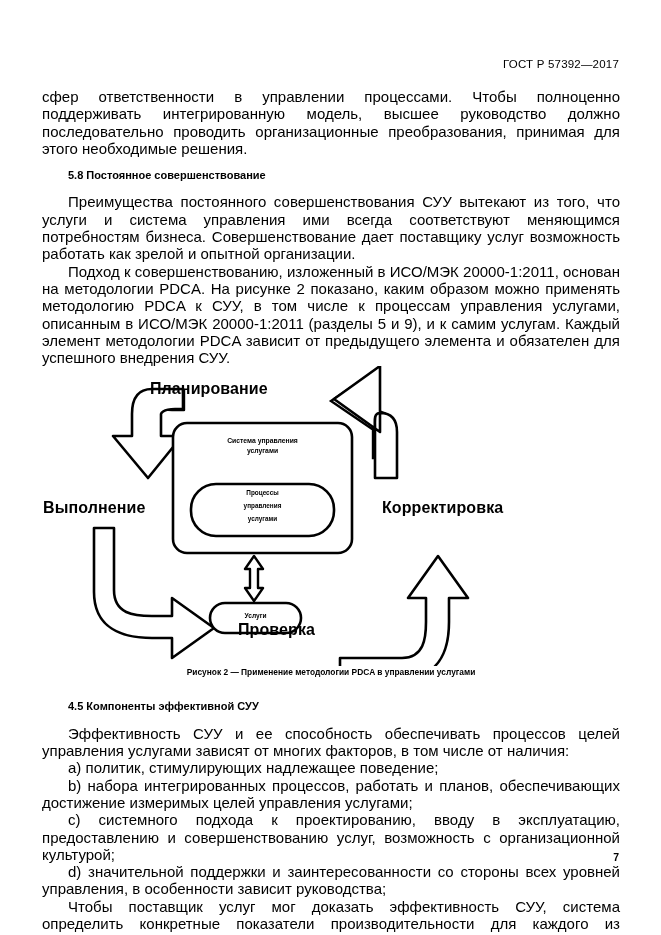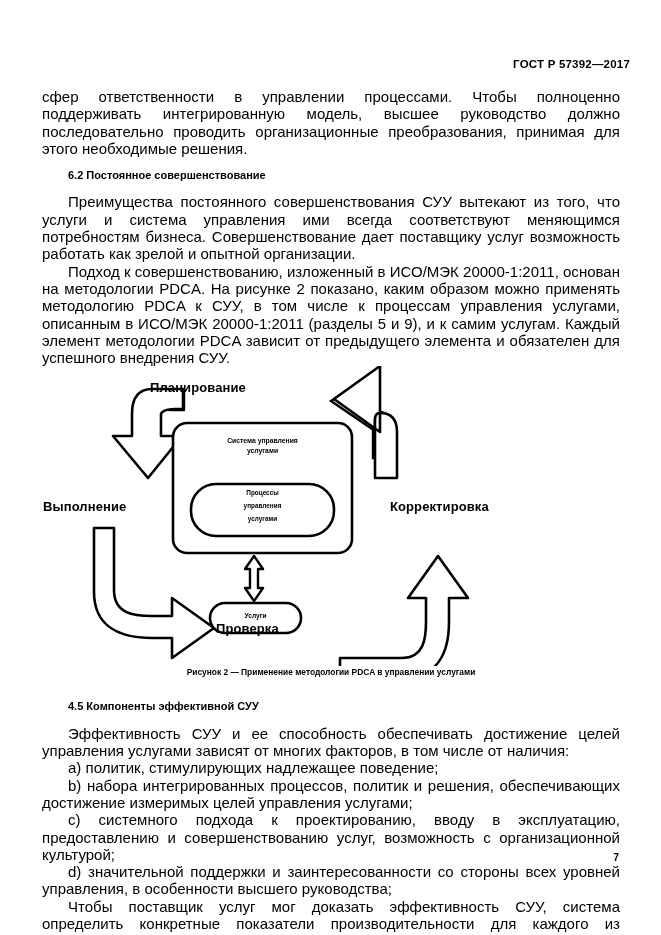--- a/index.html
+++ b/index.html
@@ -14,23 +14,23 @@
   #page {
     position: relative;
     width: 661px;
     height: 935px;
     background: #ffffff;
     overflow: hidden;
   }
   .header {
     position: absolute;
     top: 58px;
-    right: 31px;
+    right: 42px;
     font-size: 11.5px;
-    font-weight: bold;
+    font-weight: normal;
     letter-spacing: 0.2px;
   }
   .content {
     position: absolute;
     left: 42px;
     top: 88px;
     width: 578px;
   }
   p.body {
     margin: 0;
@@ -66,21 +66,21 @@
   .pagenum {
     position: absolute;
     right: 42px;
     bottom: 72px;
     font-size: 10.5px;
     font-weight: bold;
   }
   
   .dg-label {
     position: absolute;
-    font-size: 13px;
+    font-size: 16px;
     font-weight: bold;
     white-space: nowrap;
     letter-spacing: 0.1px;
   }
   .dg-inner-text {
     position: absolute;
     text-align: center;
     font-size: 6.8px;
     font-weight: bold;
     line-height: 9.5px;
@@ -105,21 +105,21 @@
 <div id="page">
 
   <div class="header">ГОСТ Р 57392—2017</div>
 
   <div class="content">
 
     <p class="body">сфер ответственности в управлении процессами. Чтобы полноценно поддерживать интегрированную модель, высшее руководство должно последовательно проводить организационные преобразования, принимая для этого необходимые решения.</p>
 
     <div class="gap-head"></div>
 
-    <p class="sec-head">6.2  Постоянное совершенствование</p>
+    <p class="sec-head">5.8  Постоянное совершенствование</p>
 
     <div class="gap-sm"></div>
 
     <p class="body indent">Преимущества постоянного совершенствования СУУ вытекают из того, что услуги и система управления ими всегда соответствуют меняющимся потребностям бизнеса. Совершенствование дает поставщику услуг возможность работать как зрелой и опытной организации.</p>
 
     <p class="body indent">Подход к совершенствованию, изложенный в ИСО/МЭК 20000-1:2011, основан на методологии PDCA. На рисунке 2 показано, каким образом можно применять методологию PDCA к СУУ, в том числе к процессам управления услугами, описанным в ИСО/МЭК 20000-1:2011 (разделы 5 и 9), и к самим услугам. Каждый элемент методологии PDCA зависит от предыдущего элемента и обязателен для успешного внедрения СУУ.</p>
 
     <div class="figure">
 
       <svg width="578" height="300" viewBox="0 0 578 300">
@@ -170,47 +170,47 @@
         <path d="M 212,190 L 203,203 L 208,203 L 208,222 L 203,222
                  L 212,235 L 221,222 L 216,222 L 216,203 L 221,203 Z" fill="#ffffff" stroke="#000000" stroke-width="2.4" stroke-linejoin="round"></path>
 
         <rect x="168" y="237" width="91" height="30" rx="15" ry="15" fill="#ffffff" stroke="#000000" stroke-width="2.6"></rect>
       </svg>
 
       <div class="dg-label" style="left:108px; top:14px;">Планирование</div>
 
       <div class="dg-label" style="left:1px; top:133px;">Выполнение</div>
 
-      <div class="dg-label" style="left:348px; top:133px;">Корректировка</div>
-
-      <div class="dg-label" style="left:174px; top:255px;">Проверка</div>
+      <div class="dg-label" style="left:340px; top:133px;">Корректировка</div>
+
+      <div class="dg-label" style="left:196px; top:255px;">Проверка</div>
 
       <div class="dg-inner-text" style="left:131px; top:70px; width:179px;">Система управления</div>
       <div class="dg-inner-text" style="left:131px; top:80px; width:179px;">услугами</div>
 
       <div class="dg-inner-text small" style="left:149px; top:122px; width:143px;">Процессы</div>
       <div class="dg-inner-text small" style="left:149px; top:135px; width:143px;">управления</div>
       <div class="dg-inner-text small" style="left:149px; top:148px; width:143px;">услугами</div>
 
       <div class="dg-oval-text" style="left:168px; top:246px; width:91px;">Услуги</div>
     </div>
 
     <p class="fig-caption">Рисунок 2 — Применение методологии PDCA в управлении услугами</p>
 
     <div class="gap-head"></div>
     <div class="gap-head"></div>
 
     <p class="sec-head">4.5  Компоненты эффективной СУУ</p>
 
     <div class="gap-sm"></div>
 
-    <p class="body indent">Эффективность СУУ и ее способность обеспечивать достижение целей управления услугами зависят от многих факторов, в том числе от наличия:</p>
+    <p class="body indent">Эффективность СУУ и ее способность обеспечивать процессов целей управления услугами зависят от многих факторов, в том числе от наличия:</p>
 
     <p class="body indent">a) политик, стимулирующих надлежащее поведение;</p>
-    <p class="body indent">b) набора интегрированных процессов, политик и решения, обеспечивающих достижение измеримых целей управления услугами;</p>
+    <p class="body indent">b) набора интегрированных процессов, работать и планов, обеспечивающих достижение измеримых целей управления услугами;</p>
     <p class="body indent">c) системного подхода к проектированию, вводу в эксплуатацию, предоставлению и совершенствованию услуг, возможность с организационной культурой;</p>
-    <p class="body indent">d) значительной поддержки и заинтересованности со стороны всех уровней управления, в особенности высшего руководства;</p>
+    <p class="body indent">d) значительной поддержки и заинтересованности со стороны всех уровней управления, в особенности зависит руководства;</p>
 
     <p class="body indent">Чтобы поставщик услуг мог доказать эффективность СУУ, система определить конкретные показатели производительности для каждого из вышеперечисленных факторов, а затем следить за ними</p>
   </div>
 
   <div class="pagenum">7</div>
 </div>
 
 </body></html>

